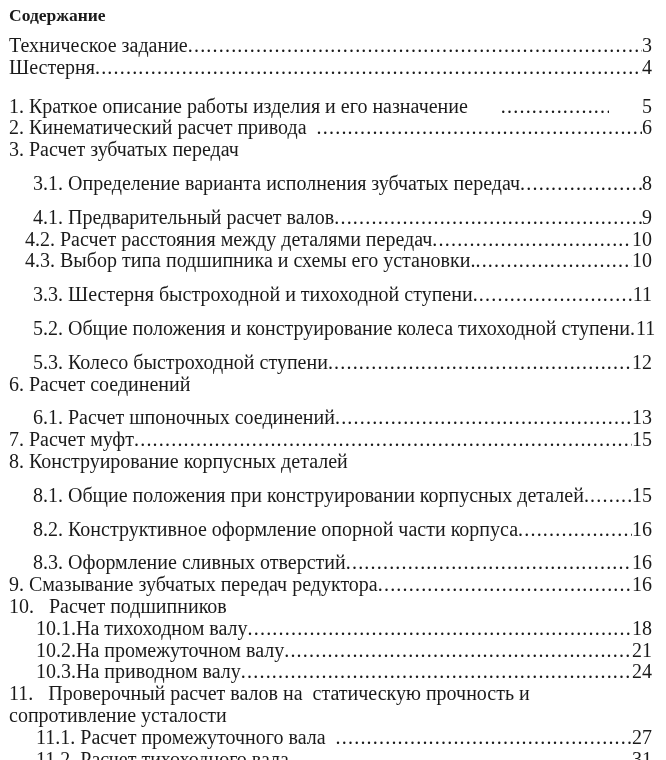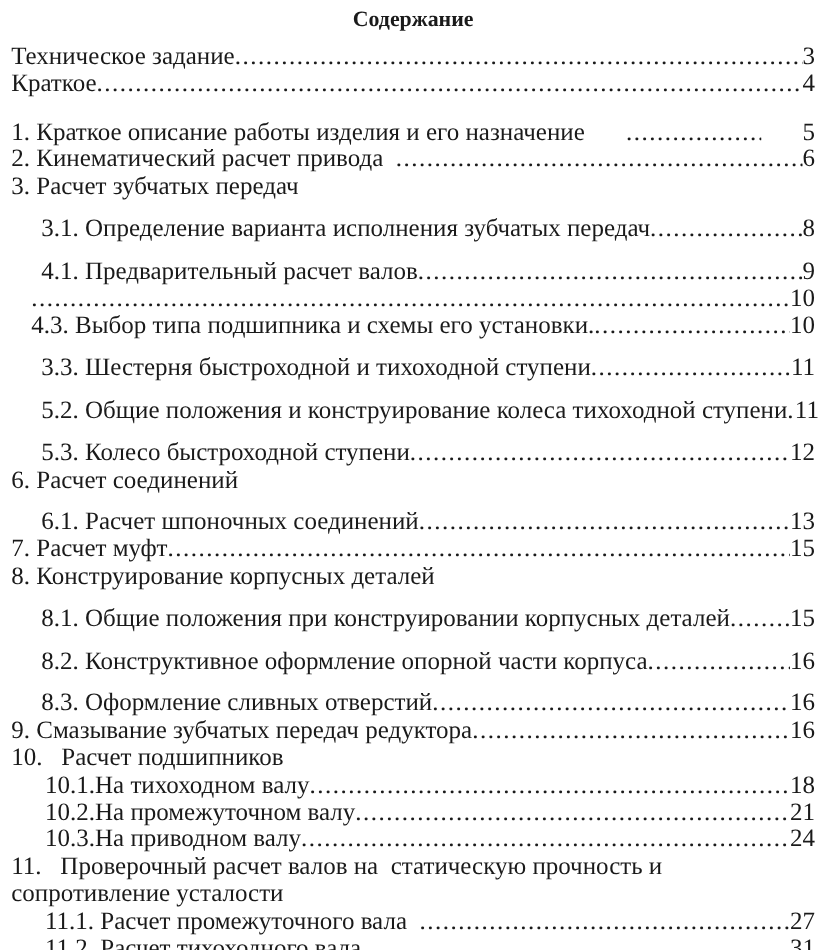--- a/index.html
+++ b/index.html
@@ -7,21 +7,21 @@
     width: 666px;
     height: 760px;
     box-sizing: border-box;
     background: #ffffff;
     color: #1a1a1a;
     font-family: "Liberation Serif", "DejaVu Serif", serif;
     padding: 3px 14px 0 9px;
     overflow: hidden;
   }
   .title {
-    text-align: center;
+    text-align: left;
     font-weight: bold;
     font-size: 17.5px;
     line-height: 25px;
     margin: 0 0 7px 0;
   }
   .toc { width: 100%; }
   .row {
     display: flex;
     align-items: flex-end;
     font-size: 20px;
@@ -51,21 +51,21 @@
 
 <div class="page">
   <h1 class="title">Содержание</h1>
   <div class="toc">
       <div class="row ind-0">
     <span class="label">Техническое задание</span>
     <span class="leader"></span>
     <span class="pagenum">3</span>
   </div>
       <div class="row ind-0">
-    <span class="label">Краткое</span>
+    <span class="label">Шестерня</span>
     <span class="leader"></span>
     <span class="pagenum">4</span>
   </div>
       <div class="row ind-0 gap-before">
     <span class="label">1. Краткое описание работы изделия и его назначение</span>
     <span class="leader"></span>
     <span class="pagenum">5</span>
   </div>
       <div class="row ind-0">
     <span class="label">2. Кинематический расчет привода &nbsp;</span>
@@ -81,20 +81,21 @@
     <span class="label">3.1. Определение варианта исполнения зубчатых передач</span>
     <span class="leader"></span>
     <span class="pagenum">8</span>
   </div>
       <div class="row ind-2">
     <span class="label">4.1. Предварительный расчет валов</span>
     <span class="leader"></span>
     <span class="pagenum">9</span>
   </div>
       <div class="row ind-1">
+    <span class="label">4.2. Расчет расстояния между деталями передач</span>
     <span class="leader"></span>
     <span class="pagenum">10</span>
   </div>
       <div class="row ind-1">
     <span class="label">4.3. Выбор типа подшипника и схемы его установки.</span>
     <span class="leader"></span>
     <span class="pagenum">10</span>
   </div>
       <div class="row ind-2">
     <span class="label">3.3. Шестерня быстроходной и тихоходной ступени</span>

